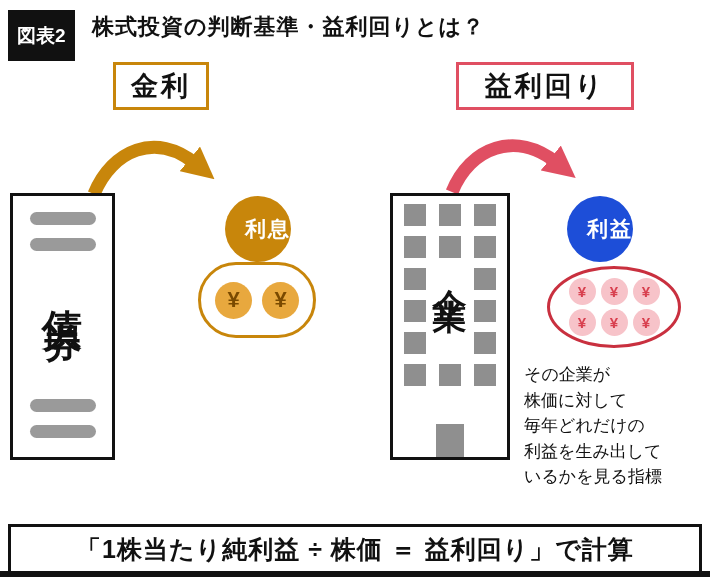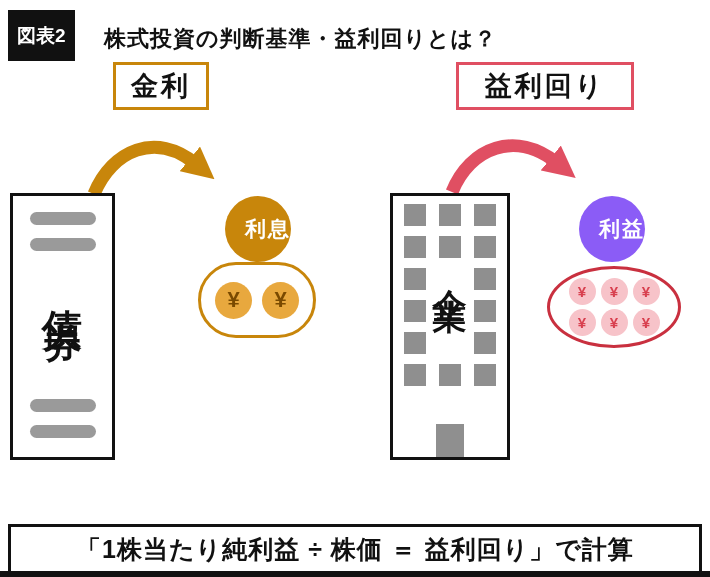--- a/index.html
+++ b/index.html
@@ -13,21 +13,21 @@
   }
 
   
   .fig-label {
     position: absolute; left: 8px; top: 10px;
     background: #111; color: #fff;
     font-weight: bold; font-size: 19px;
     padding: 16px 9px; line-height: 1;
   }
   .title {
-    position: absolute; left: 92px; top: 12px; margin: 12px;
+    position: absolute; left: 92px; top: 12px; margin: 0;
     font-size: 22px; font-weight: bold; color: #111;
     letter-spacing: 1px; white-space: nowrap;
   }
 
   
   .concept-box {
     position: absolute; background: #fff;
     display: flex; align-items: center; justify-content: center;
     font-weight: bold; font-size: 27px; color: #111; letter-spacing: 3px;
   }
@@ -58,21 +58,21 @@
     top: 82px; font-size: 40px; letter-spacing: 12px; line-height: 1;
   }
 
   
   .result-circle {
     position: absolute; width: 66px; height: 66px; border-radius: 50%;
     display: flex; align-items: center; justify-content: flex-end;
     color: #fff; font-weight: bold; font-size: 21px; letter-spacing: 2px;
   }
   .orange-bg { left: 225px; top: 196px; background: #C8860B; }
-  .red-bg    { left: 579px; top: 196px; background: #8b5cf6; }
+  .red-bg    { left: 567px; top: 196px; background: #1d4ed8; }
 
   
   .coin-pill {
     position: absolute; left: 198px; top: 262px;
     width: 112px; height: 70px;
     border: 3px solid #C8860B; border-radius: 38px; background: #fff;
     display: flex; align-items: center; justify-content: center; gap: 10px;
   }
   .coin {
     border-radius: 50%;
@@ -218,20 +218,25 @@
       </div>
       <div class="coin coin-pink">
         <span>¥</span>
       </div>
       <div class="coin coin-pink">
         <span>¥</span>
       </div>
     </div>
   </div>
 
+  <div class="note">その企業が
+株価に対して
+毎年どれだけの
+利益を生み出して
+いるかを見る指標</div>
 
   <div class="formula-box">
     <span>「1株当たり純利益 ÷ 株価 ＝ 益利回り」で計算</span>
   </div>
 
   <div class="bottom-rule"></div>
 
 </div>
 
 </body></html>

